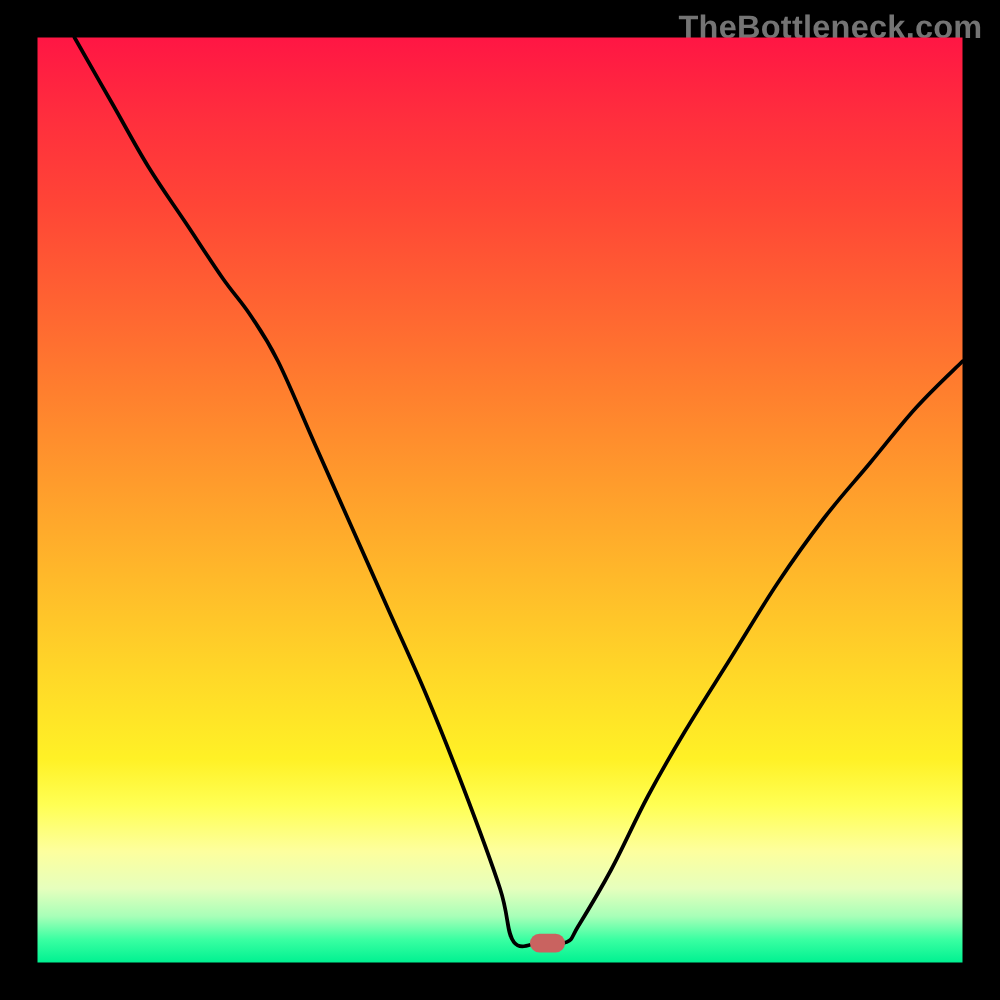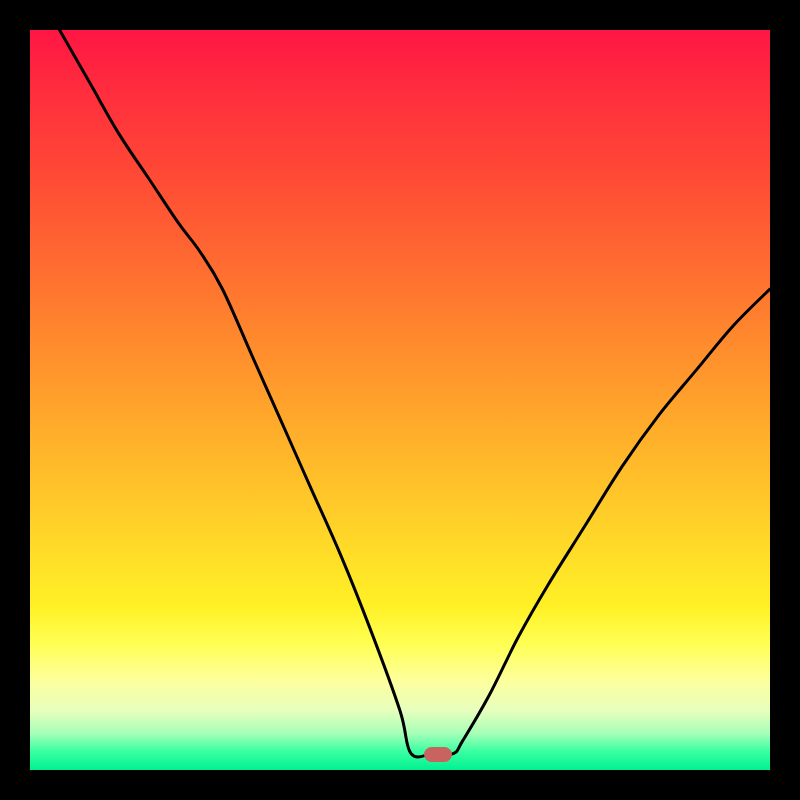--- a/index.html
+++ b/index.html
@@ -66,20 +66,21 @@
     height: 15px;
     border-radius: 9px;
     background: #c96360;
     
   }
 </style>
 </head>
 <body>
 
 <div class="frame">
+  <div class="watermark">TheBottleneck.com</div>
 
   <div class="plot">
     <svg class="curve" viewBox="0 0 740 740" preserveAspectRatio="none">
       <path id="curve-path" fill="none" stroke="#000" stroke-width="3" stroke-linejoin="round" stroke-linecap="round" d="M 29.6 0.0 C 34.9 9.3, 48.5 33.2, 59.2 51.8 C 69.9 70.4, 78.1 86.3, 88.8 103.6 C 99.5 120.9, 107.7 132.0, 118.4 148.0 C 129.1 164.0, 138.7 179.1, 148.0 192.4 C 157.3 205.7, 162.2 210.0, 170.2 222.0 C 178.2 234.0, 183.1 240.4, 192.4 259.0 C 201.7 277.6, 211.3 301.6, 222.0 325.6 C 232.7 349.6, 240.9 368.2, 251.6 392.2 C 262.3 416.2, 270.5 434.8, 281.2 458.8 C 291.9 482.8, 300.1 500.1, 310.8 525.4 C 321.5 550.7, 329.7 571.4, 340.4 599.4 C 351.1 627.4, 362.7 658.4, 370.0 680.8 C 377.3 703.2, 375.1 716.0, 381.1 723.7 C 387.1 731.4, 395.7 723.7, 403.3 723.7 C 410.9 723.7, 418.0 726.1, 423.3 723.7 C 428.6 721.3, 426.5 720.8, 432.9 710.4 C 439.3 700.0, 448.8 684.6, 458.8 666.0 C 468.8 647.4, 477.7 626.8, 488.4 606.8 C 499.1 586.8, 506.0 575.0, 518.0 555.0 C 530.0 535.0, 541.7 517.1, 555.0 495.8 C 568.3 474.5, 578.7 456.6, 592.0 436.6 C 605.3 416.6, 615.7 402.1, 629.0 384.8 C 642.3 367.5, 652.7 356.4, 666.0 340.4 C 679.3 324.4, 689.7 310.7, 703.0 296.0 C 716.3 281.3, 733.3 265.7, 740.0 259.0"></path>
     </svg>
     <div id="marker" class="marker" style="left: 394px; top: 717px;"></div>
   </div>
 </div>
 
 </body></html>

